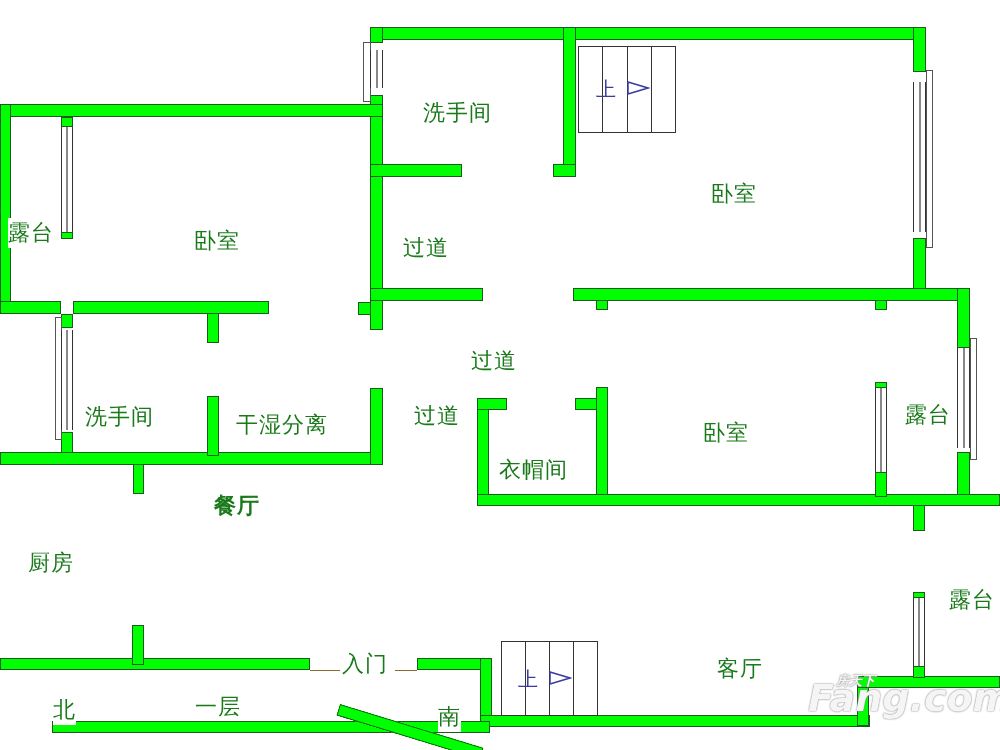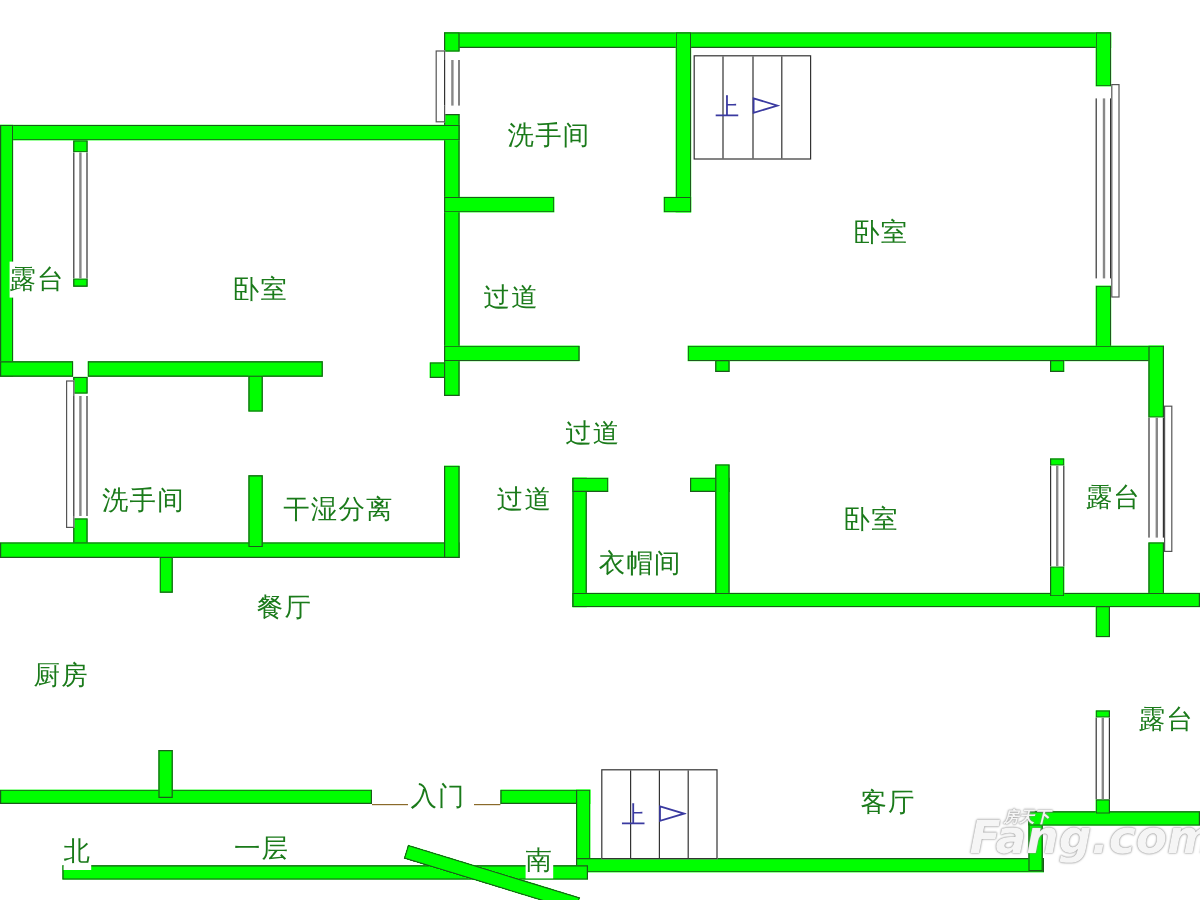--- a/index.html
+++ b/index.html
@@ -123,21 +123,21 @@
   <span class="label" style="left:423px;top:98px;">洗手间</span>
   <span class="label" style="left:403px;top:233px;">过道</span>
   <span class="label" style="left:711px;top:179px;">卧室</span>
   <span class="label" style="left:85px;top:402px;">洗手间</span>
   <span class="label" style="left:236px;top:410px;">干湿分离</span>
   <span class="label" style="left:471px;top:346px;">过道</span>
   <span class="label" style="left:414px;top:401px;">过道</span>
   <span class="label" style="left:499px;top:455px;">衣帽间</span>
   <span class="label" style="left:703px;top:418px;">卧室</span>
   <span class="label" style="left:905px;top:400px;">露台</span>
-  <span class="label" style="left:214px;top:491px;">餐厅</span>
+  <span class="label" style="left:214px;top:491px;font-weight:bold;">餐厅</span>
   <span class="label" style="left:28px;top:548px;">厨房</span>
   <span class="label" style="left:342px;top:649px;">入门</span>
   <span class="label" style="left:717px;top:654px;">客厅</span>
   <span class="label" style="left:949px;top:585px;">露台</span>
 
   <span class="label" style="left:53px;top:695px;background:#fff;">北</span>
   <span class="label" style="left:195px;top:692px;">一层</span>
   <span class="label" style="left:438px;top:702px;background:#fff;">南</span>
 
   <div class="watermark">

